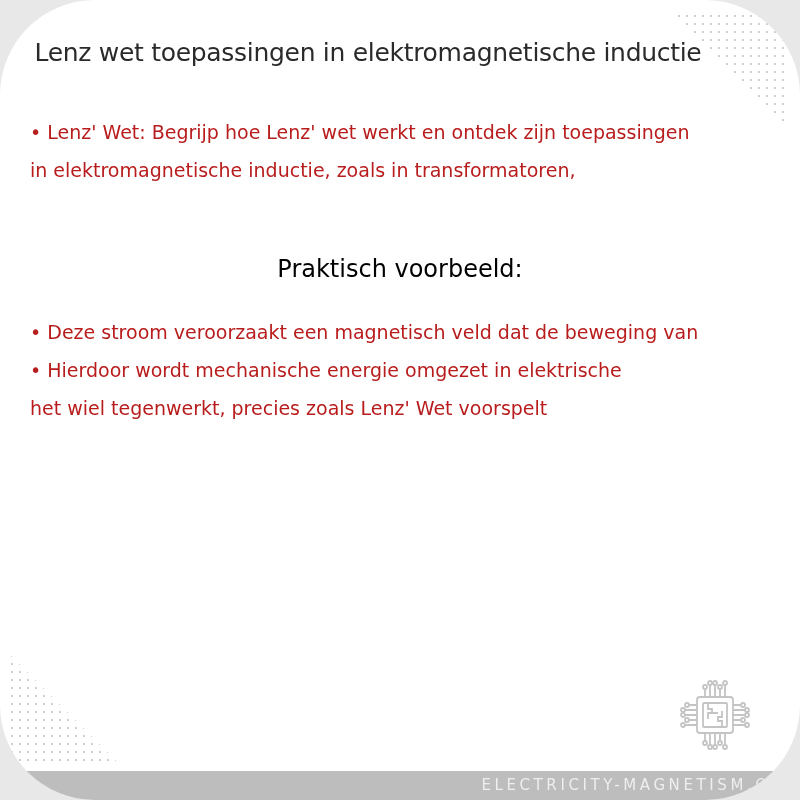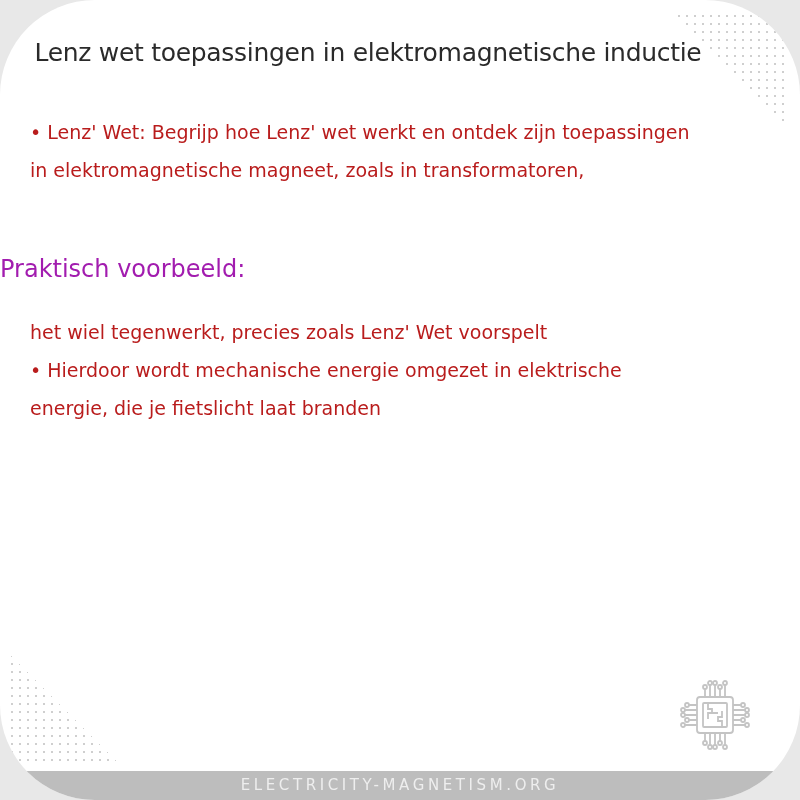--- a/index.html
+++ b/index.html
@@ -6,46 +6,46 @@
   body { width: 800px; height: 800px; background: #e8e8e8; position: relative; overflow: hidden; font-family: "DejaVu Sans", sans-serif; }
   .card { position: absolute; left: 0; top: 0; width: 800px; height: 800px; background: #ffffff; border-radius: 95px; overflow: hidden; }
   .dots-tr { position: absolute; left: 675px; top: 12px; width: 110px; height: 115px;
     background-image: radial-gradient(circle, #cfcfcf 1px, transparent 1.4px); background-size: 8px 8px;
     -webkit-mask-image: linear-gradient(225deg, #000 50%, transparent 50%); mask-image: linear-gradient(225deg, #000 50%, transparent 50%); }
   .dots-bl { position: absolute; left: 8px; top: 652px; width: 112px; height: 112px;
     background-image: radial-gradient(circle, #cfcfcf 1px, transparent 1.4px); background-size: 8px 8px;
     -webkit-mask-image: linear-gradient(45deg, #000 50%, transparent 50%); mask-image: linear-gradient(45deg, #000 50%, transparent 50%); }
   .title { position: absolute; left: 0; top: 38px; width: 736px; text-align: center; font-size: 25px; color: #2a2a2a; letter-spacing: -0.3px; }
   .text { position: absolute; left: 30px; width: 750px; font-size: 19px; line-height: 38px; color: #b91c1c; }
-  .subtitle { position: absolute; left: 0; top: 255px; width: 800px; font-size: 24px; color: #a21caf; }
+  .subtitle { position: absolute; left: 0; top: 255px; width: 800px; text-align: center; font-size: 24px; color: #000000; }
   .line { white-space: nowrap; }
-  .footer { position: absolute; left: 0; top: 771px; width: 800px; height: 29px; background: #bdbdbd; text-align: center; }
+  .footer { position: absolute; left: 0; top: 771px; width: 800px; height: 29px; background: #bdbdbd; text-align: right; }
   .footer span { font-family: "DejaVu Sans", sans-serif; font-size: 15px; letter-spacing: 3.6px; color: #eeeeee; line-height: 29px; }
   .chip { position: absolute; left: 675px; top: 675px; width: 80px; height: 80px; }
 </style>
 </head>
 <body>
 
 <div class="card">
   <div class="dots-tr"></div>
   <div class="dots-bl"></div>
 
   <div class="title">Lenz wet toepassingen in elektromagnetische inductie</div>
 
   <div class="text" style="top:113px">
     <div class="line">• Lenz' Wet: Begrijp hoe Lenz' wet werkt en ontdek zijn toepassingen</div>
-    <div class="line">in elektromagnetische magneet, zoals in transformatoren,</div>
+    <div class="line">in elektromagnetische inductie, zoals in transformatoren,</div>
   </div>
 
   <div class="subtitle">Praktisch voorbeeld:</div>
 
   <div class="text" style="top:313px">
+    <div class="line">• Deze stroom veroorzaakt een magnetisch veld dat de beweging van</div>
+    <div class="line">• Hierdoor wordt mechanische energie omgezet in elektrische</div>
     <div class="line">het wiel tegenwerkt, precies zoals Lenz' Wet voorspelt</div>
-    <div class="line">• Hierdoor wordt mechanische energie omgezet in elektrische</div>
-    <div class="line">energie, die je fietslicht laat branden</div>
   </div>
 
   <svg class="chip" viewBox="0 0 80 80" fill="none" stroke="#c4c4c4" stroke-width="1.8">
     <rect x="22" y="22" width="36" height="36" rx="3"></rect>
     <rect x="28" y="28" width="24" height="24" rx="1"></rect>
     <path d="M33 28v6h4v4h-4v6 M47 52v-6h-4v-4h4v-6 M37 38h6"></path>
     <path d="M30 22v-8 M35 22v-12 M40 22v-12 M45 22v-8 M50 22v-12"></path>
     <path d="M30 58v8 M35 58v12 M40 58v12 M45 58v8 M50 58v12"></path>
     <path d="M22 30h-8 M22 35h-12 M22 40h-12 M22 45h-8 M22 50h-12"></path>
     <path d="M58 30h8 M58 35h12 M58 40h12 M58 45h8 M58 50h12"></path>

